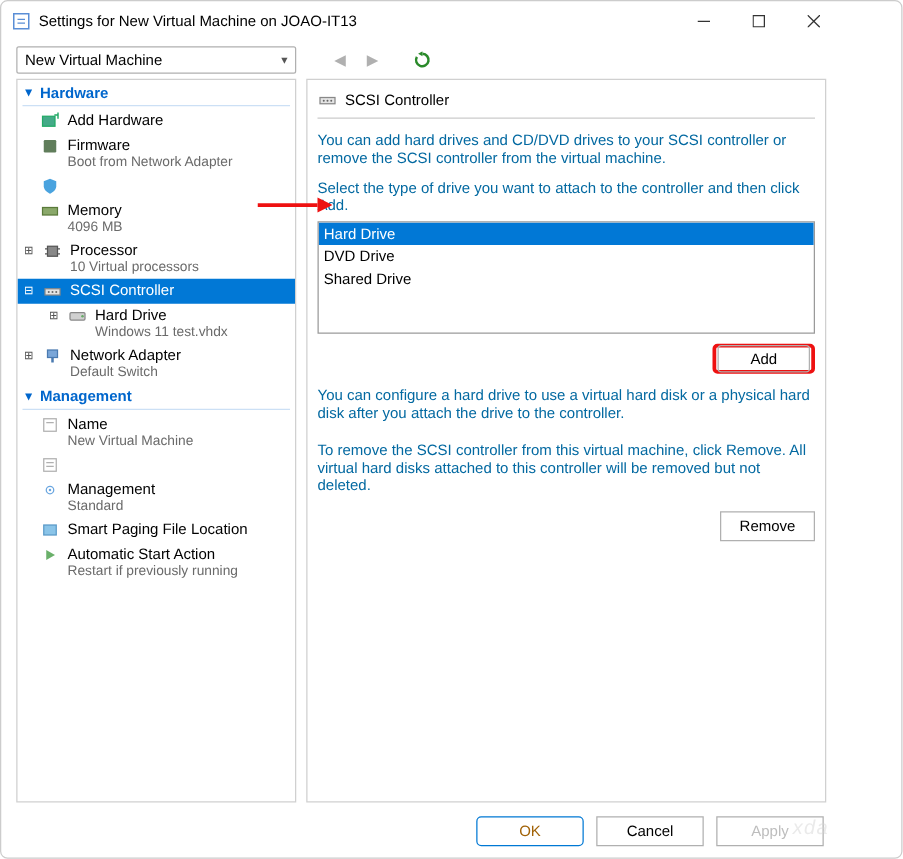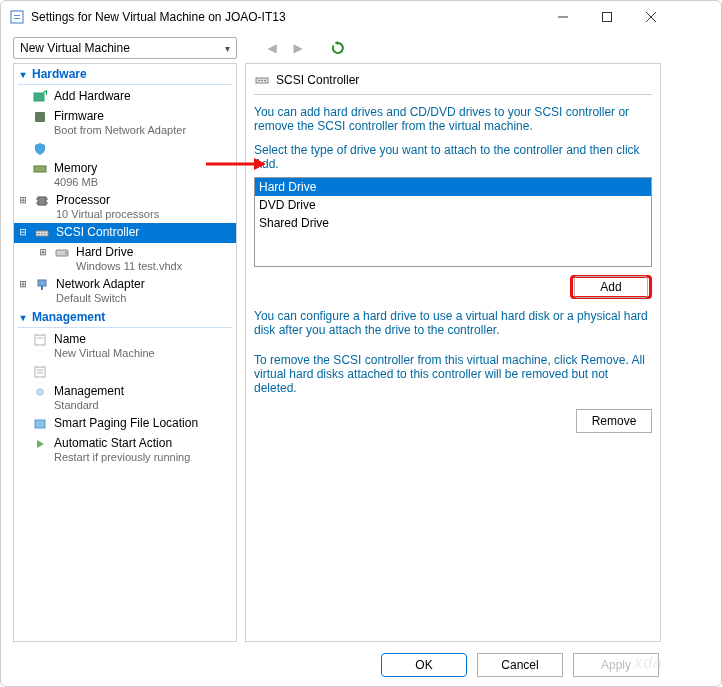--- a/index.html
+++ b/index.html
@@ -49,21 +49,21 @@
   .drive-list .row { height:18px; padding:0 4px; display:flex; align-items:center; }
   .drive-list .row.sel { background:#0178d6; color:#fff; }
   .btn-row { display:flex; justify-content:flex-end; margin-top:8px; }
   .btn { min-width:76px; height:24px; border:1px solid #b0b0b0; border-radius:0; background:#fff; display:flex; align-items:center; justify-content:center; }
   .btn.primary-outline { border: 3px solid #e11; border-radius:4px; padding:1px; }
   .btn.primary-outline .inner { border:1px solid #b0b0b0; border-radius:3px; width:74px; height:22px; display:flex;align-items:center;justify-content:center; }
   
   
   .footer { height: 46px; display:flex; align-items:center; justify-content:flex-end; gap:10px; padding-right:14px; }
   .footer .btn { min-width: 86px; }
-  .footer .btn.ok { border:1px solid #0078d4; color:#000000; border-radius:4px;}
+  .footer .btn.ok { border:1px solid #0078d4; color:#a16207; border-radius:4px;}
   .footer .btn.disabled { color:#bdbdbd; }
   
   
   .arrow { position:absolute; left:205px; top:153px; pointer-events:none; }
   .page-wrap { position:relative; width:672px; height:687px; }
 
   
   .wm { position:absolute; right:10px; bottom:16px; color:#d6d6d6; font-size:16px; font-style:italic; font-weight:normal; letter-spacing:1px; opacity:.5; }
 </style>
 </head>

